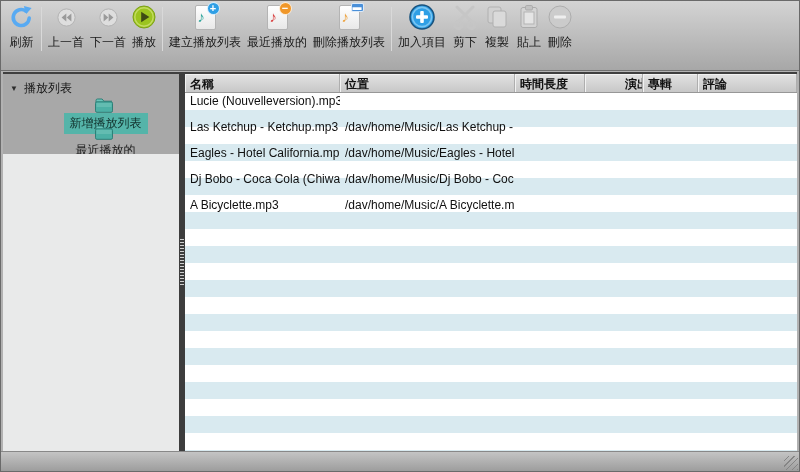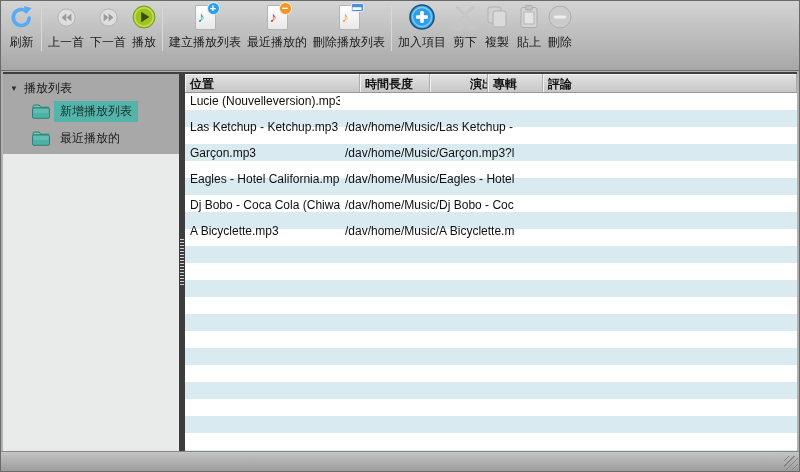--- a/index.html
+++ b/index.html
@@ -37,21 +37,21 @@
   .badge.rect{width:13px;height:9px;border-radius:2px;font-size:9px;line-height:7px;
     top:-3px;right:-5px;border:1px solid rgba(255,255,255,.8);}
   .disabled .ticon{opacity:.92;}
   
   .content{position:absolute;top:71px;bottom:20px;left:2px;right:2px;display:flex;
     border-top:2px solid #3f3f3f;}
   .sidebar{width:176px;display:flex;flex-direction:column;background:#e9eaea;}
   .tree{height:80px;background:#a8a8a8;padding-top:4px;}
   .tree-root{display:flex;align-items:center;height:20px;padding-left:7px;font-size:12px;color:#141414;}
   .tree-root .arrow{font-size:8px;color:#2d2d2d;margin-right:6px;}
-  .tree-item{display:flex;align-items:center;height:27px;padding-left:29px;font-size:12px;color:#1a1a1a;}
+  .tree-item{display:flex;align-items:center;height:27px;padding-left:29px;font-size:12px;color:#1a1a1a;flex-direction:column;}
   .tree-item .ficon{margin-right:4px;flex:0 0 auto;display:flex;}
   .tree-item .tlabel{padding:2px 6px;}
   .tree-item.selected .tlabel{background:#55b4a9;color:#12312d;}
   .sidebar-empty{flex:1;background:#e9eaea;}
   .splitter{width:6px;background:#3d3d3d;position:relative;cursor:col-resize;}
   .splitter .grip{position:absolute;left:1px;top:50%;margin-top:-24px;width:4px;height:48px;
     background:repeating-linear-gradient(to bottom,#cfcfcf 0 1px,transparent 1px 3px);}
   
   .table-area{flex:1;display:flex;flex-direction:column;overflow:hidden;background:#fff;}
   .thead{display:flex;height:19px;background:linear-gradient(#e2e2e2,#c7c7c7);
@@ -252,20 +252,21 @@
       </div>
       <div class="sidebar-empty"></div>
     </div>
 
     <div class="splitter">
       <div class="grip"></div>
     </div>
 
     <div class="table-area">
       <div class="thead">
+        <div class="th c0">名稱</div>
         <div class="th c1">位置</div>
         <div class="th c2">時間長度</div>
         <div class="th c3">演出者</div>
         <div class="th c4">專輯</div>
         <div class="th c5">評論</div>
       </div>
       <div class="tbody">
 
         <div class="tr">
           <div class="td c0">Lucie (Nouvelleversion).mp3</div>
@@ -277,28 +278,20 @@
 
         <div class="tr">
           <div class="td c0">Las Ketchup - Ketchup.mp3</div>
           <div class="td c1">/dav/home/Music/Las Ketchup - I</div>
           <div class="td c2"></div>
           <div class="td c3"></div>
           <div class="td c4"></div>
           <div class="td c5"></div>
         </div>
 
-        <div class="tr">
-          <div class="td c0">Garçon.mp3</div>
-          <div class="td c1">/dav/home/Music/Garçon.mp3?l</div>
-          <div class="td c2"></div>
-          <div class="td c3"></div>
-          <div class="td c4"></div>
-          <div class="td c5"></div>
-        </div>
 
         <div class="tr">
           <div class="td c0">Eagles - Hotel California.mp3</div>
           <div class="td c1">/dav/home/Music/Eagles - Hotel</div>
           <div class="td c2"></div>
           <div class="td c3"></div>
           <div class="td c4"></div>
           <div class="td c5"></div>
         </div>
 

